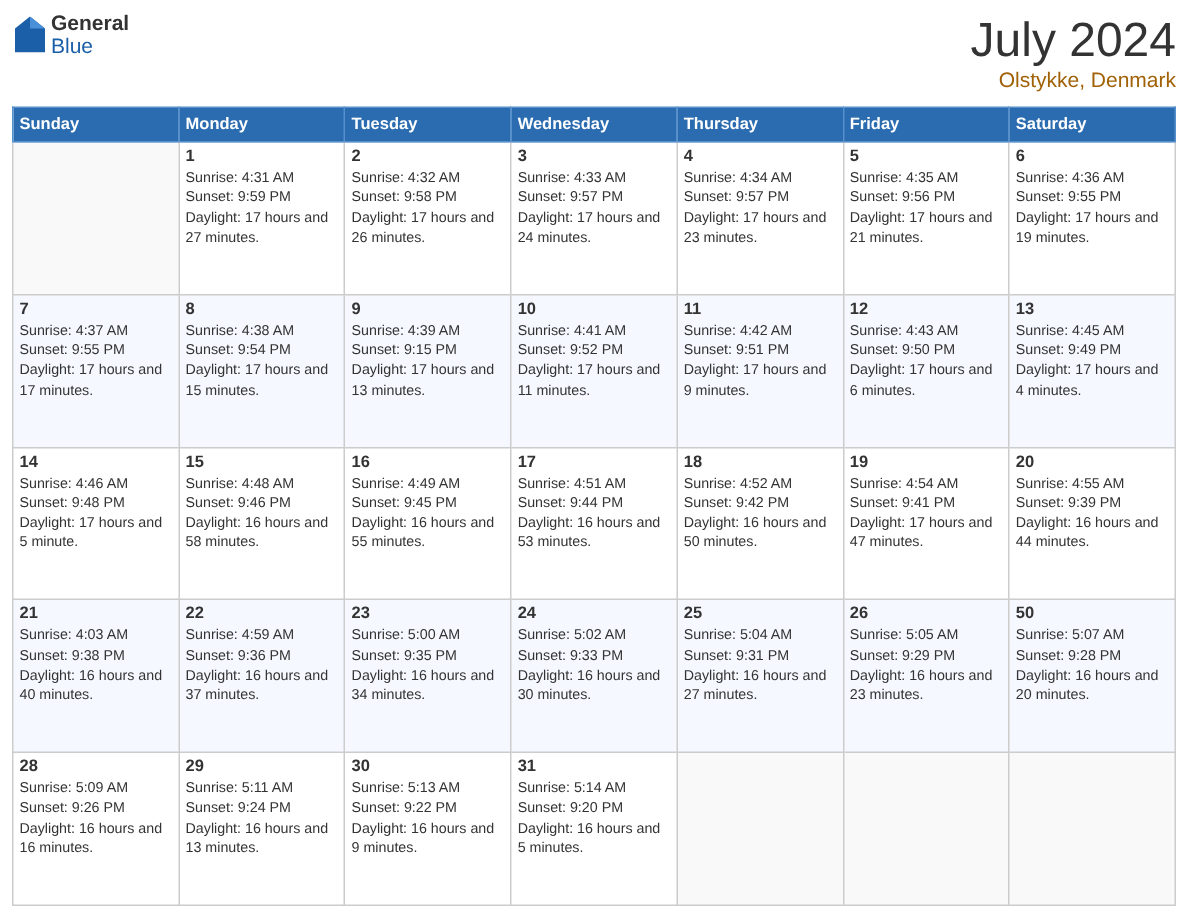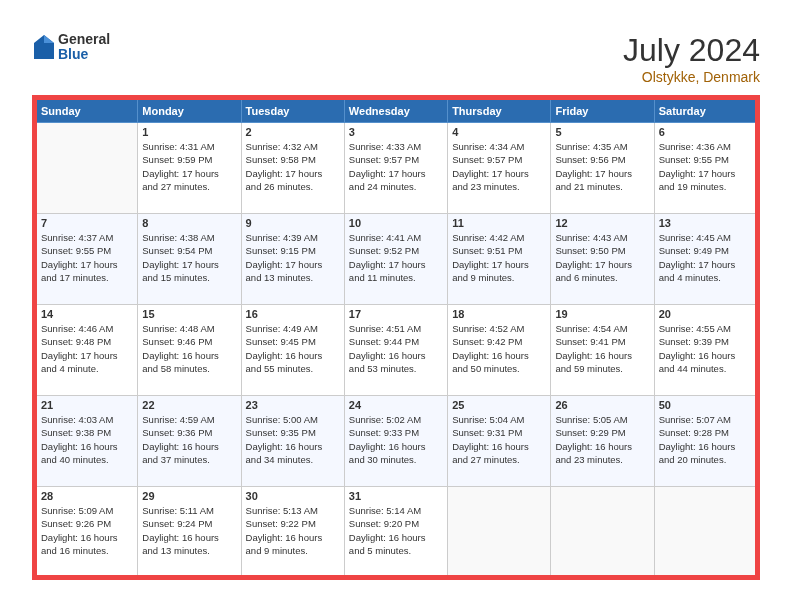--- a/index.html
+++ b/index.html
@@ -6,21 +6,21 @@
     body {
       width: 792px;
       height: 612px;
       font-family: Arial, sans-serif;
       background: #fff;
       overflow: hidden;
     }
     .page {
       width: 792px;
       height: 612px;
-      padding: 32px;
+      padding: 8px;
       display: flex;
       flex-direction: column;
     }
     .header {
       display: flex;
       justify-content: space-between;
       align-items: flex-start;
       margin-bottom: 10px;
     }
     .logo {
@@ -33,21 +33,21 @@
       flex-direction: column;
       line-height: 1.1;
     }
     .logo-general {
       font-size: 14px;
       font-weight: bold;
       color: #333;
     }
     .logo-blue {
       font-size: 14px;
-      font-weight: bold;
+      font-weight: normal;
       color: #1a5fa8;
     }
     .logo-icon {
       width: 20px;
       height: 24px;
       margin-left: 2px;
     }
     .title-block {
       text-align: right;
     }
@@ -55,21 +55,21 @@
       font-size: 32px;
       font-weight: normal;
       color: #333;
     }
     .subtitle {
       font-size: 14px;
       color: #a16207;
     }
     .calendar {
       flex: 1;
-      border: 5px solid #ef4444;
+      border: 1px solid #ef4444;
       border-collapse: collapse;
       width: 100%;
       table-layout: fixed;
     }
     .calendar th {
       background: #2b6cb0;
       color: #fff;
       font-size: 11px;
       font-weight: bold;
       padding: 5px 4px;
@@ -188,41 +188,41 @@
             <div class="day-info"><span>Sunrise: 4:43 AM</span><br><span>Sunset: 9:50 PM</span><br><span>Daylight: 17 hours and 6 minutes.</span></div>
           </td>
           <td>
             <span class="day-num">13</span>
             <div class="day-info"><span>Sunrise: 4:45 AM</span><br><span>Sunset: 9:49 PM</span><br><span>Daylight: 17 hours and 4 minutes.</span></div>
           </td>
         </tr>
         <tr>
           <td>
             <span class="day-num">14</span>
-            <div class="day-info"><span>Sunrise: 4:46 AM</span><br><span>Sunset: 9:48 PM</span><br><span>Daylight: 17 hours and 4 minute.</span></div>
+            <div class="day-info"><span>Sunrise: 4:46 AM</span><br><span>Sunset: 9:48 PM</span><br><span>Daylight: 17 hours and 5 minute.</span></div>
           </td>
           <td>
             <span class="day-num">15</span>
             <div class="day-info"><span>Sunrise: 4:48 AM</span><br><span>Sunset: 9:46 PM</span><br><span>Daylight: 16 hours and 58 minutes.</span></div>
           </td>
           <td>
             <span class="day-num">16</span>
             <div class="day-info"><span>Sunrise: 4:49 AM</span><br><span>Sunset: 9:45 PM</span><br><span>Daylight: 16 hours and 55 minutes.</span></div>
           </td>
           <td>
             <span class="day-num">17</span>
             <div class="day-info"><span>Sunrise: 4:51 AM</span><br><span>Sunset: 9:44 PM</span><br><span>Daylight: 16 hours and 53 minutes.</span></div>
           </td>
           <td>
             <span class="day-num">18</span>
             <div class="day-info"><span>Sunrise: 4:52 AM</span><br><span>Sunset: 9:42 PM</span><br><span>Daylight: 16 hours and 50 minutes.</span></div>
           </td>
           <td>
             <span class="day-num">19</span>
-            <div class="day-info"><span>Sunrise: 4:54 AM</span><br><span>Sunset: 9:41 PM</span><br><span>Daylight: 16 hours and 59 minutes.</span></div>
+            <div class="day-info"><span>Sunrise: 4:54 AM</span><br><span>Sunset: 9:41 PM</span><br><span>Daylight: 17 hours and 47 minutes.</span></div>
           </td>
           <td>
             <span class="day-num">20</span>
             <div class="day-info"><span>Sunrise: 4:55 AM</span><br><span>Sunset: 9:39 PM</span><br><span>Daylight: 16 hours and 44 minutes.</span></div>
           </td>
         </tr>
         <tr>
           <td>
             <span class="day-num">21</span>
             <div class="day-info"><span>Sunrise: 4:03 AM</span><br><span>Sunset: 9:38 PM</span><br><span>Daylight: 16 hours and 40 minutes.</span></div>

